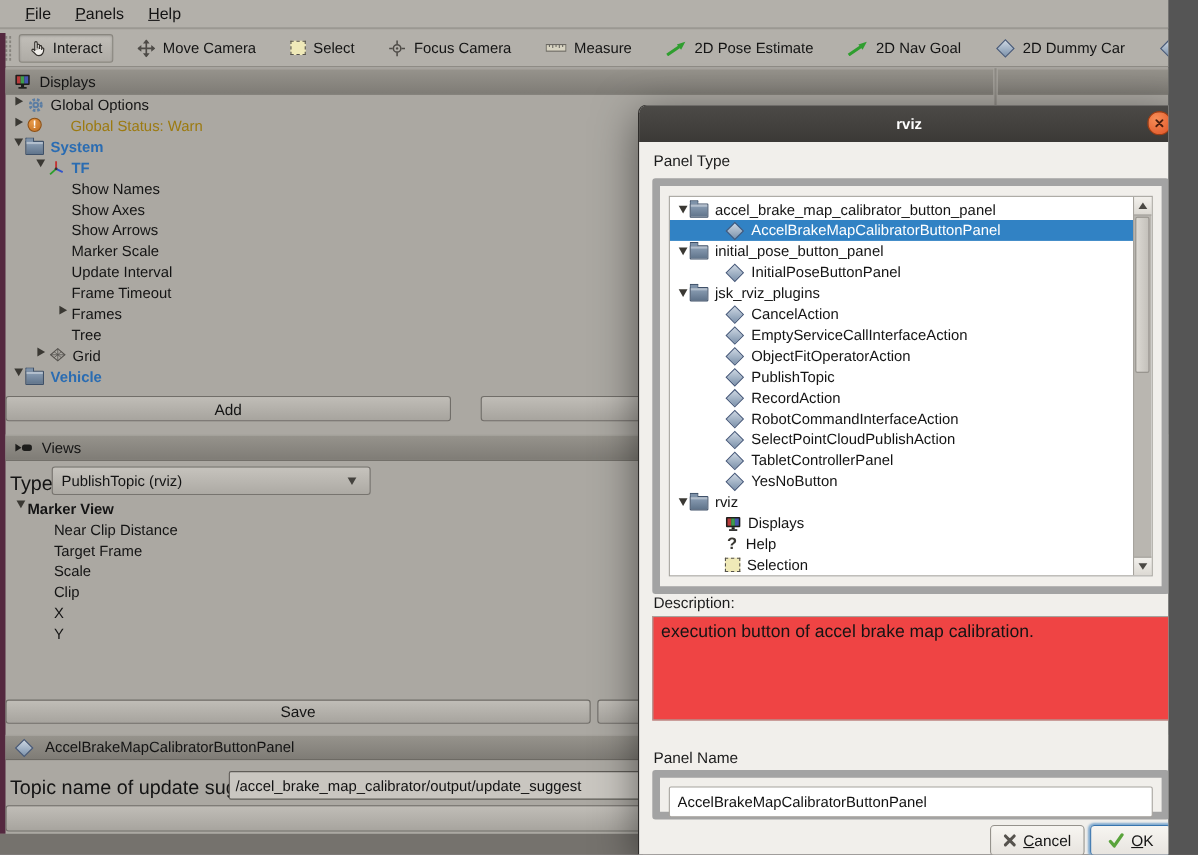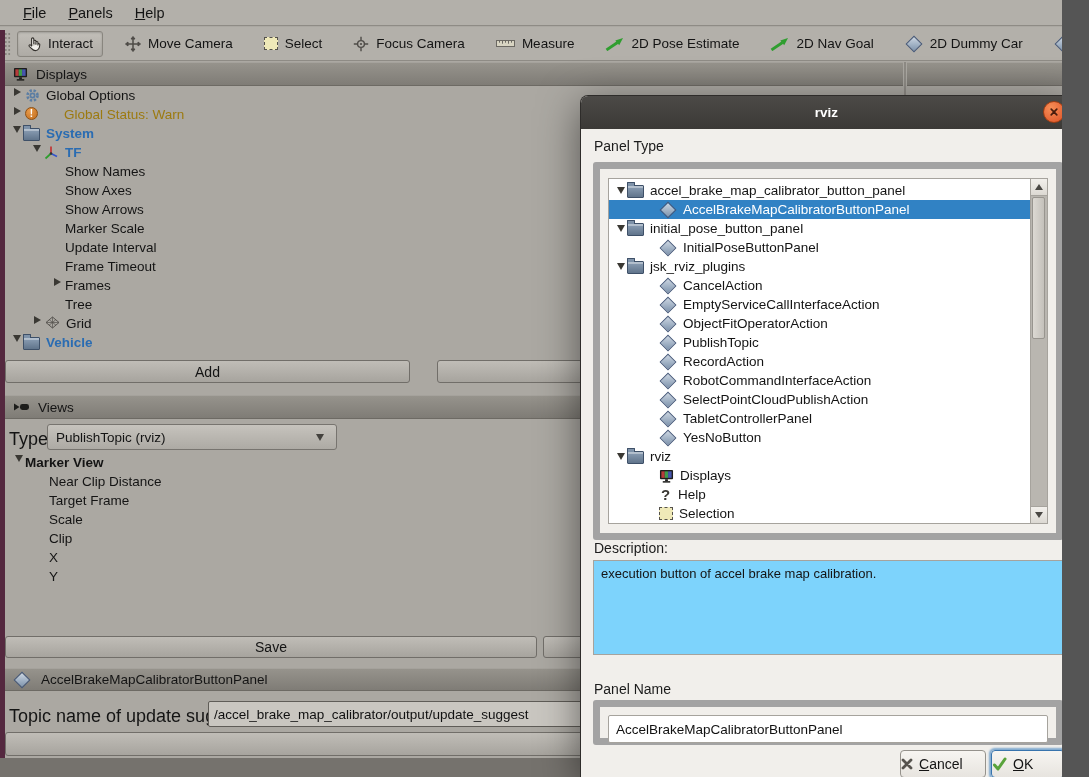--- a/index.html
+++ b/index.html
@@ -82,26 +82,26 @@
   .prow{height:19px;display:flex;align-items:center;font-size:13.5px;white-space:nowrap;overflow:hidden;}
   .prow.sel{background:#3182c4;color:#fff;}
   .vscroll{position:absolute;top:0;right:0;bottom:0;width:17px;background:#b9b6b0;border-left:1px solid #a6a39d;box-sizing:border-box;}
   .sb-btn{position:absolute;left:0;width:16px;height:17px;background:linear-gradient(#f2f0ec,#dcd9d3);
     border-bottom:1px solid #a6a39d;display:flex;align-items:center;justify-content:center;box-sizing:border-box;}
   .sb-btn.dn{bottom:0;border-bottom:none;border-top:1px solid #a6a39d;}
   .sb-tri-up{width:0;height:0;border-bottom:6px solid #4a4844;border-left:4.5px solid transparent;border-right:4.5px solid transparent;}
   .sb-tri-dn{width:0;height:0;border-top:6px solid #4a4844;border-left:4.5px solid transparent;border-right:4.5px solid transparent;}
   .sb-thumb{position:absolute;left:1px;width:13px;top:18px;height:142px;border-radius:2px;
     background:linear-gradient(90deg,#dcd9d3,#c4c1bb);border:1px solid #98958f;box-sizing:border-box;}
-  .descbox{position:absolute;background:#7dd3fc;border:1px solid #a6a39d;box-sizing:border-box;
-    font-size:13px;padding:5px 7px;}
+  .descbox{position:absolute;background:#ef4444;border:1px solid #a6a39d;box-sizing:border-box;
+    font-size:16px;padding:5px 7px;}
   .nameinput{position:absolute;left:8px;top:8px;right:8px;height:28px;box-sizing:border-box;background:#fff;
     border:1px solid #a6a39d;border-radius:2px;font-family:"Liberation Sans",sans-serif;font-size:13.5px;padding:0 7px;color:#111;}
   .dlg-btn{position:absolute;height:28px;border:1px solid #95928c;border-radius:4px;
-    background:linear-gradient(#f7f5f1,#e7e4df);display:flex;align-items:center;gap:6px;
+    background:linear-gradient(#f7f5f1,#e7e4df);display:flex;align-items:center;justify-content:center;gap:6px;
     font-size:14px;box-sizing:border-box;}
   .dlg-btn.default{border:1px solid #3874ad;box-shadow:0 0 2px 1.6px #7fa9cf;}
 </style>
 </head>
 <body>
 
 <div class="screen">
 
   <div id="menubar">
       <div class="mi"><u>F</u>ile</div>

